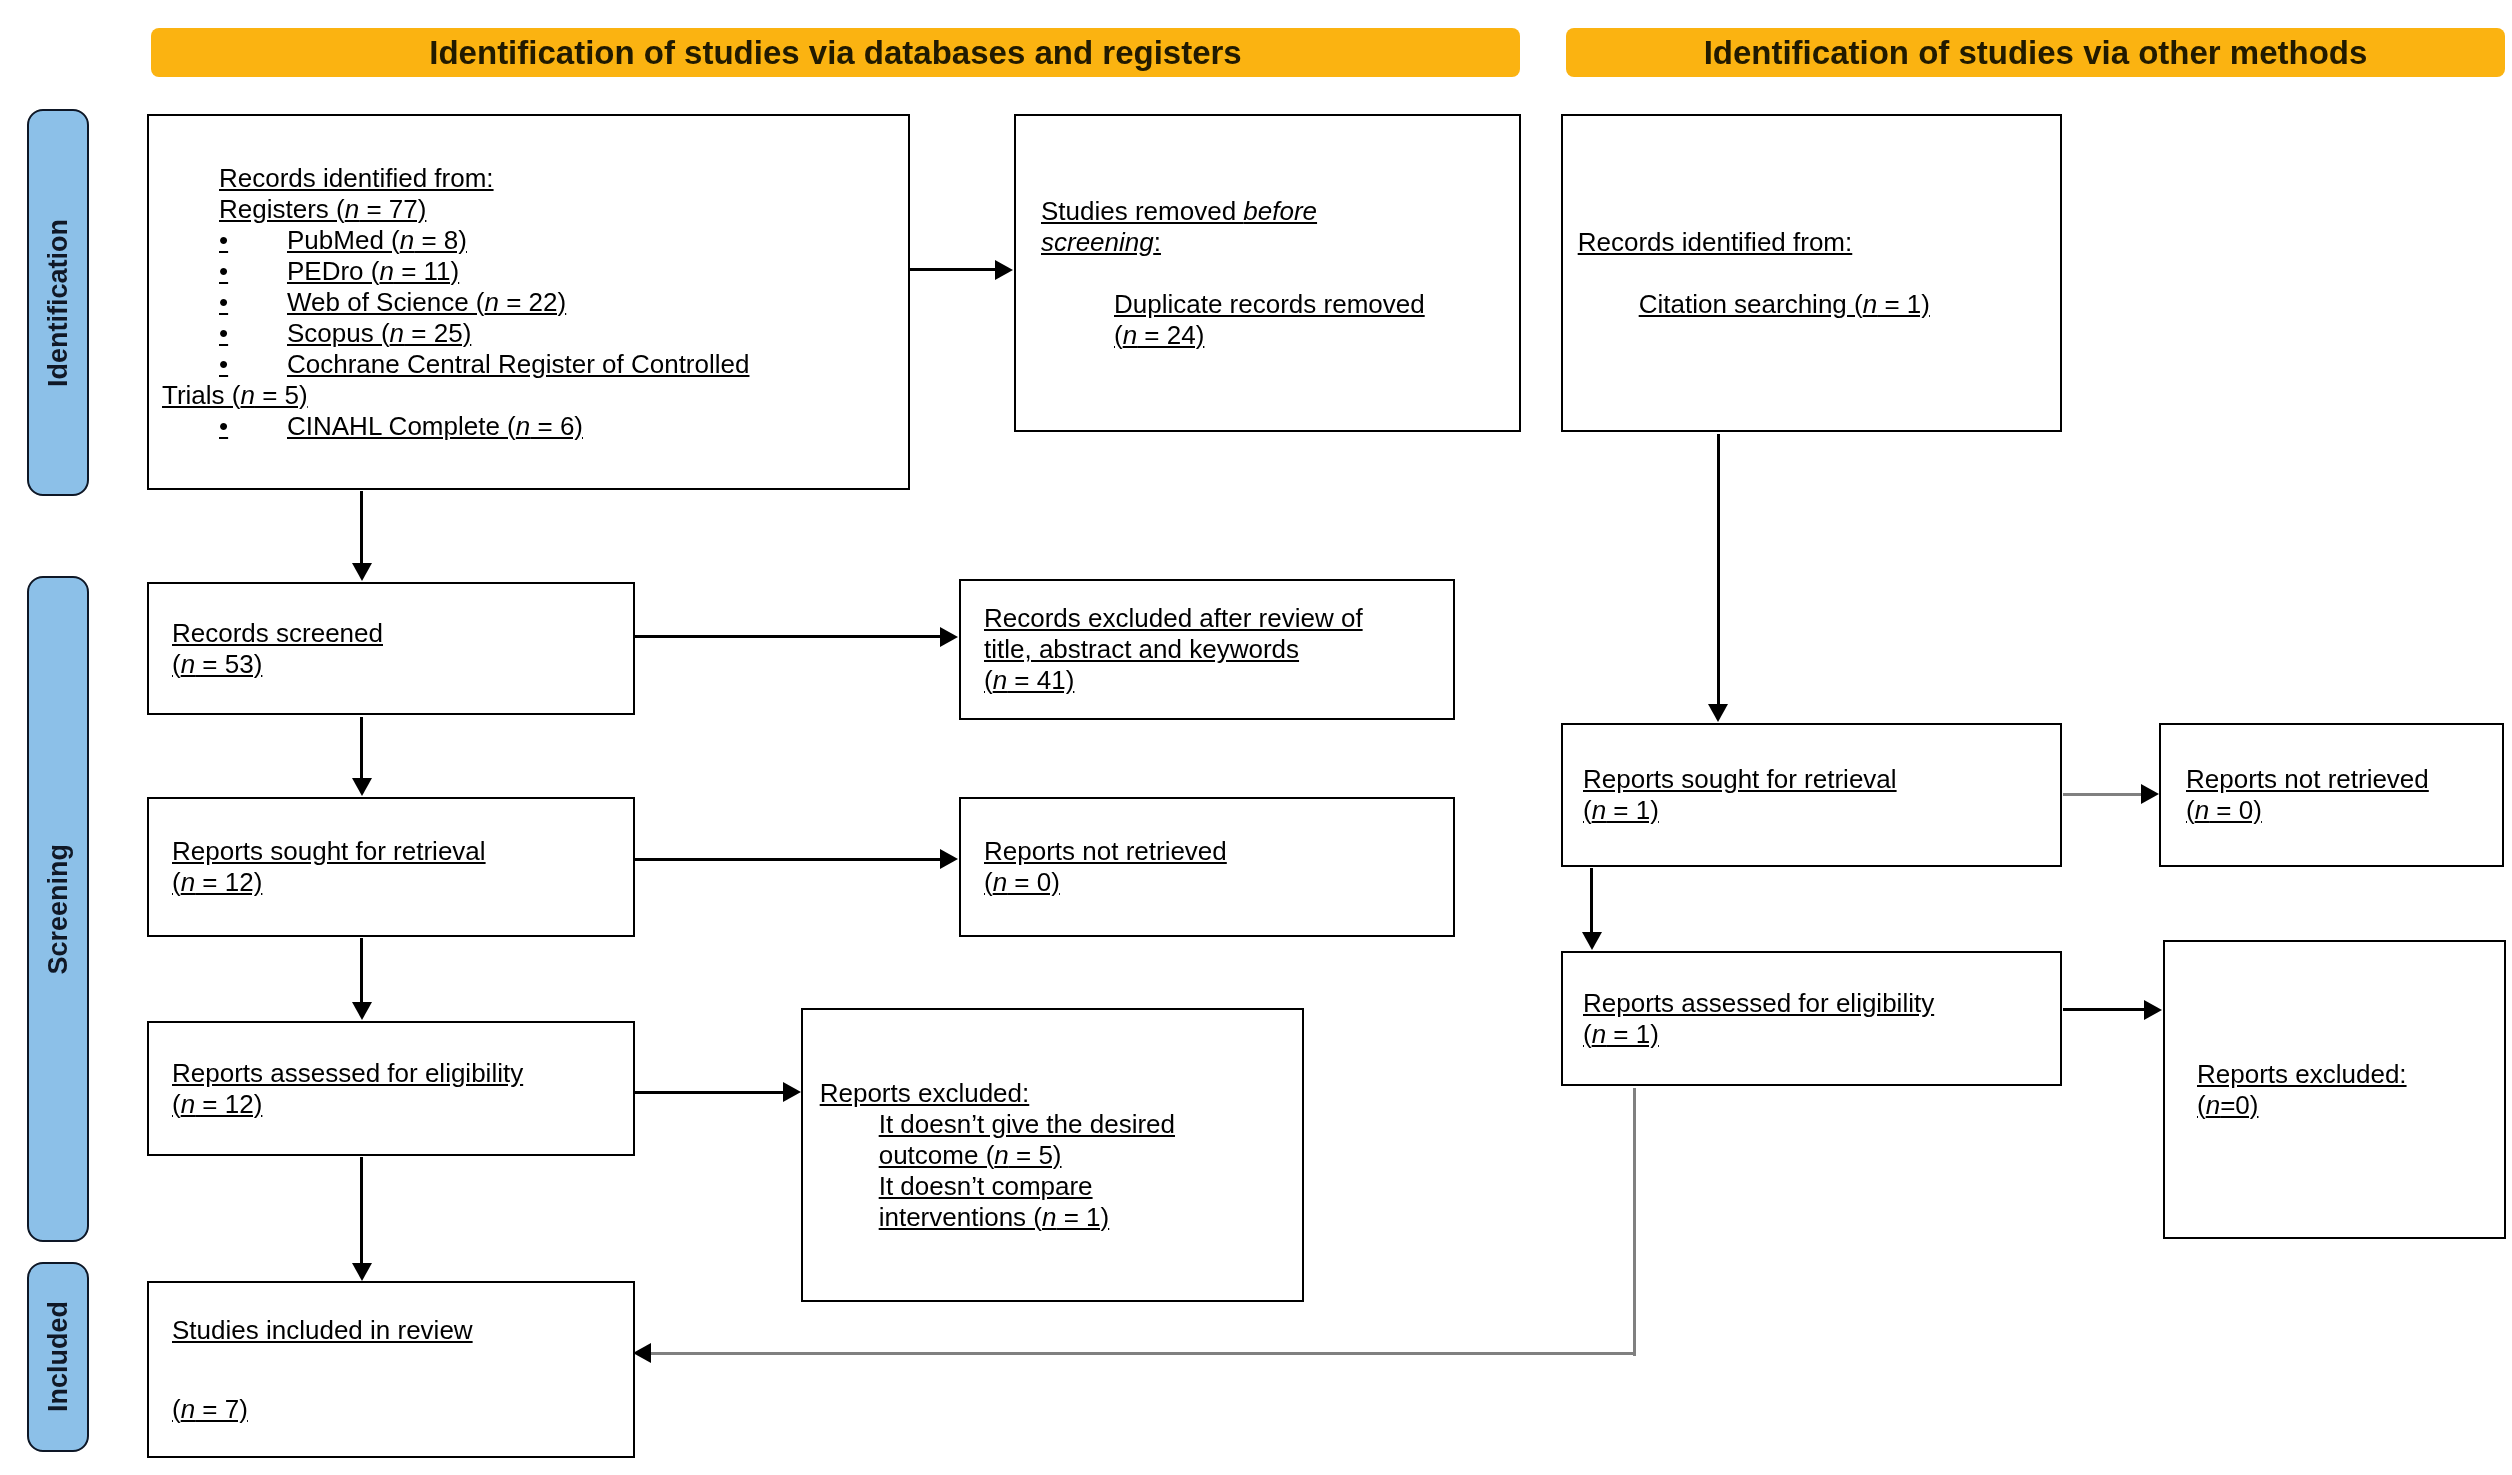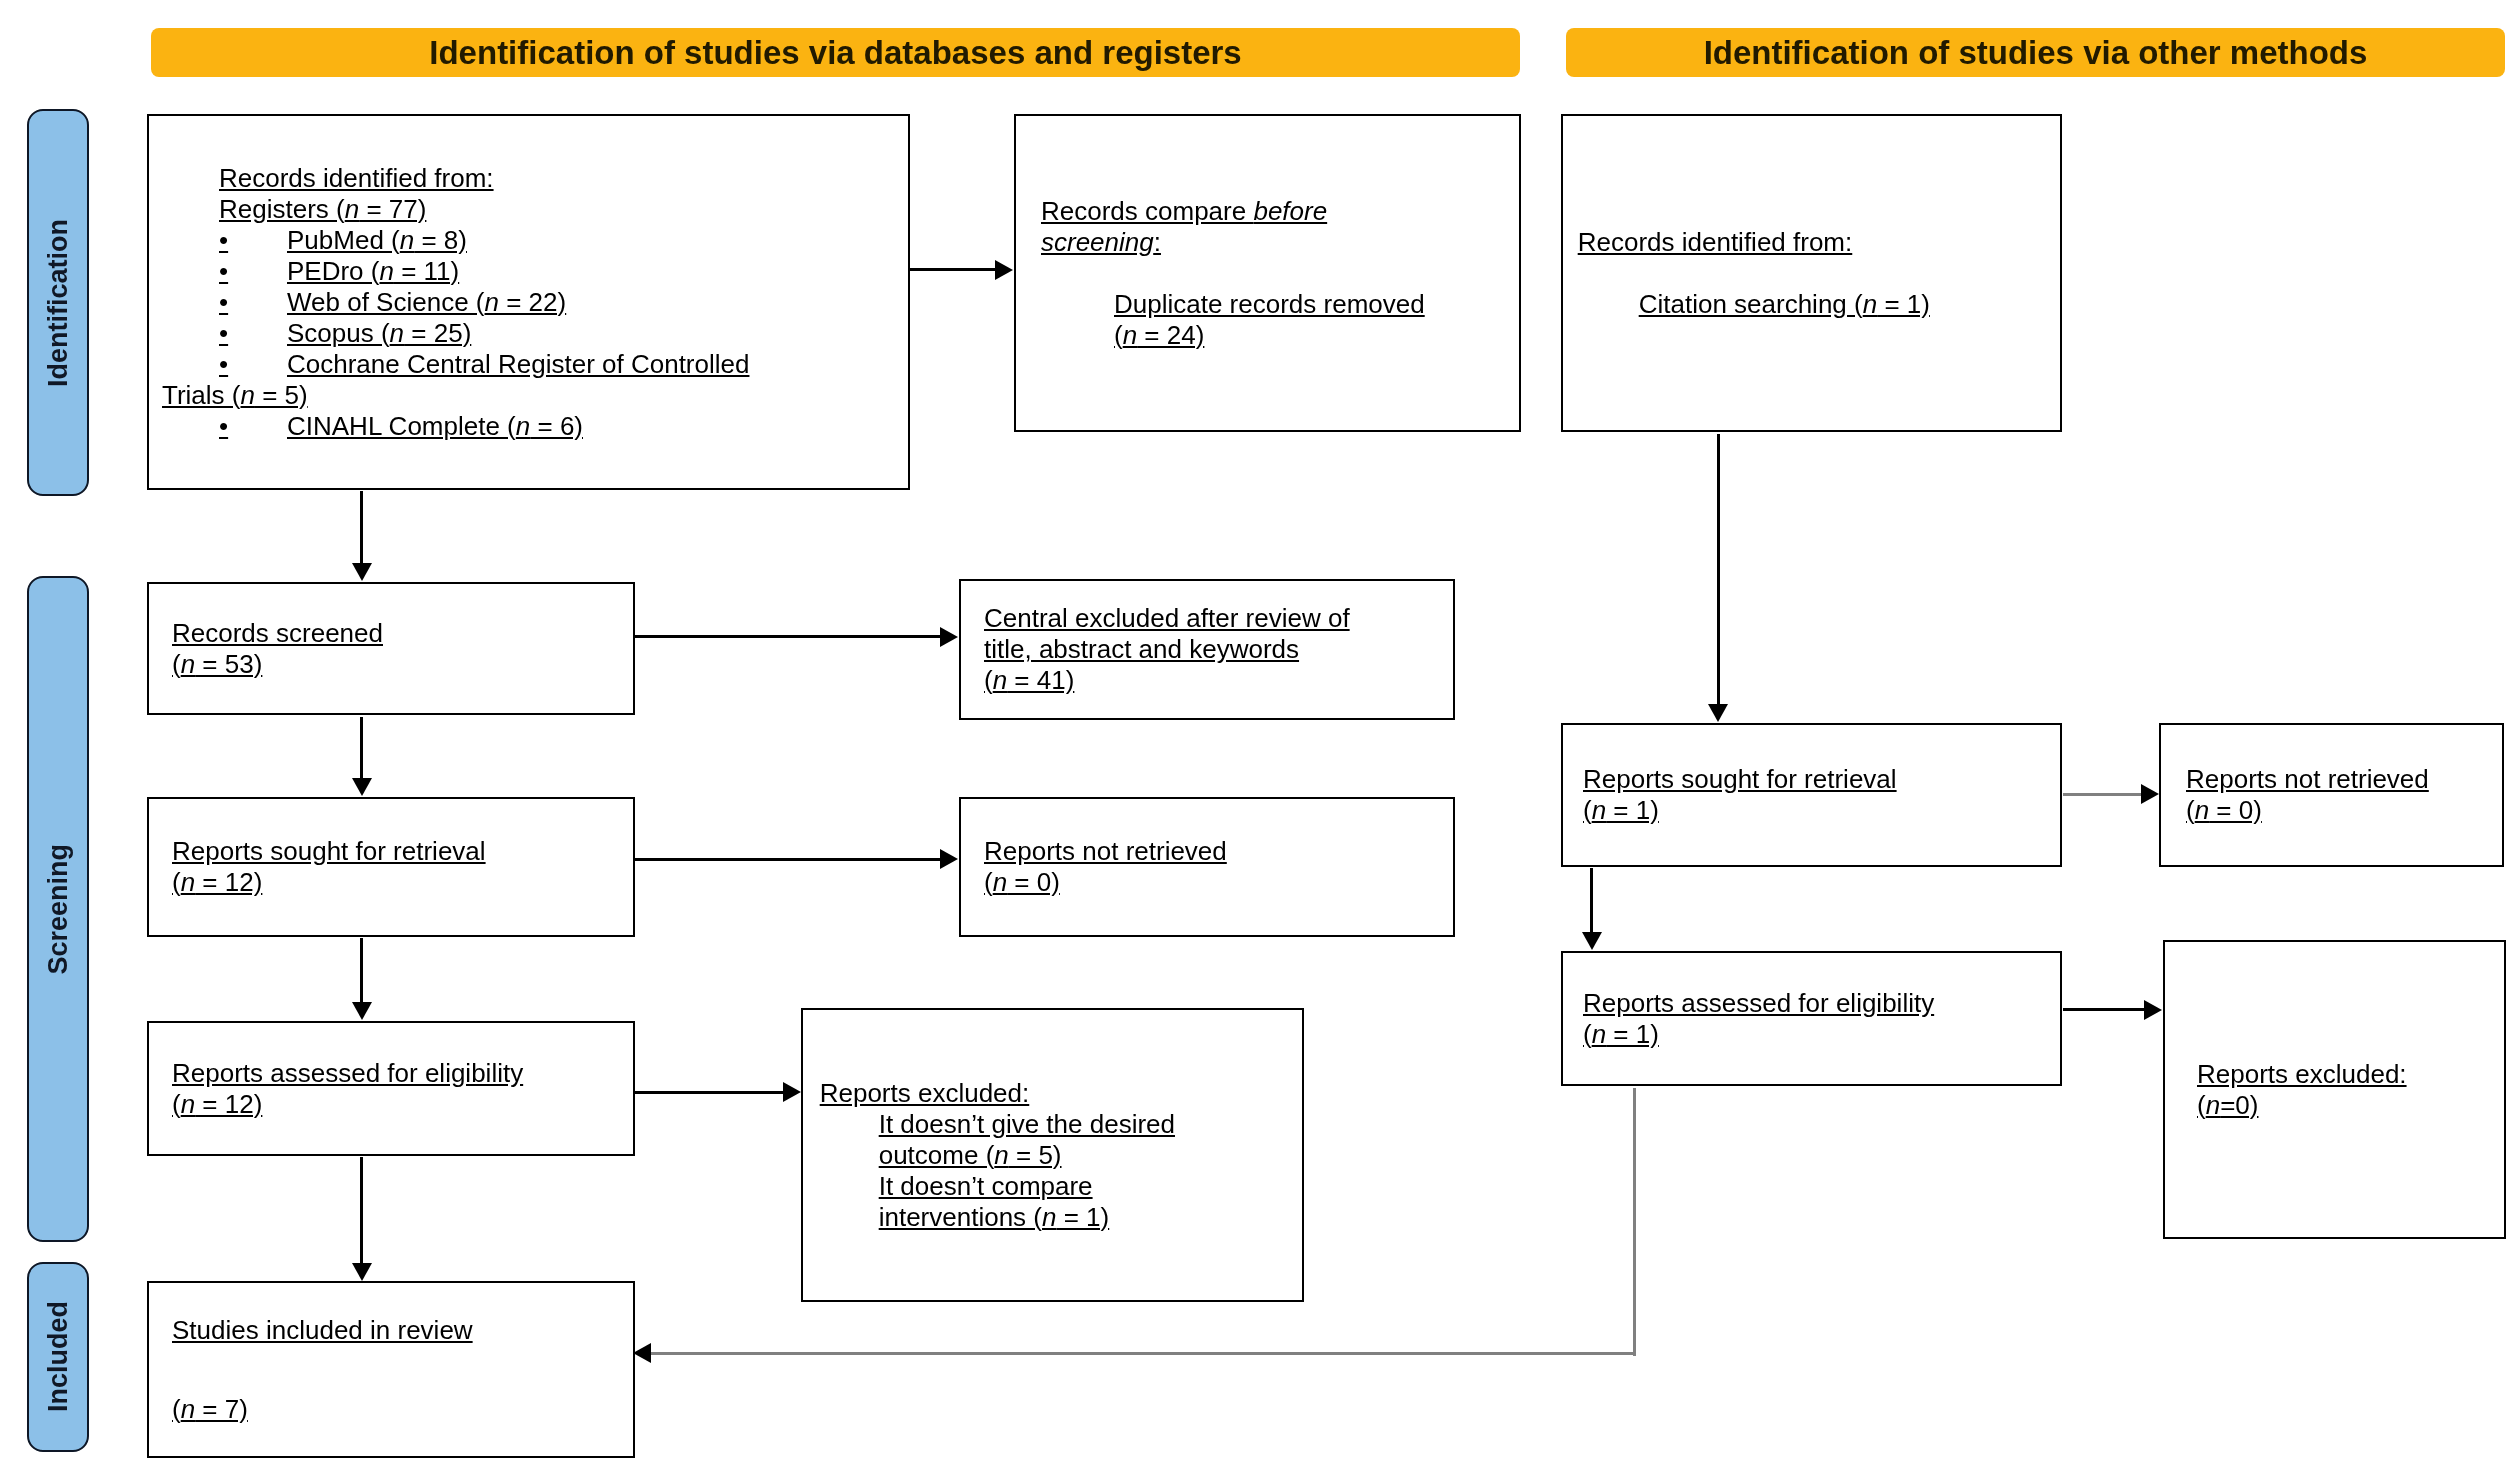--- a/index.html
+++ b/index.html
@@ -109,36 +109,36 @@
       <span>Cochrane Central Register of Controlled</span>
     </div>
     <div class="ln" style="margin-left:-57px;">Trials (<i>n</i> = 5)</div>
     <div class="ln bul">
       <span class="bullet">•</span>
       <span>CINAHL Complete (<i>n</i> = 6)</span>
     </div>
   </div>
 
   <div class="box" id="b1">
-    <div class="ln heading"><span>Records compare </span><i>before screening</i><span>:</span></div>
+    <div class="ln heading"><span>Studies removed </span><i>before screening</i><span>:</span></div>
     <div class="ln ind">Duplicate records removed</div>
     <div class="ln ind">(<i>n</i> = 24)</div>
   </div>
 
   <div class="box" id="c1">
     <div class="ln gap">Records identified from:</div>
     <div class="ln ind">Citation searching (<i>n</i> = 1)</div>
   </div>
 
   <div class="box" id="a2">
     <div class="ln">Records screened</div>
     <div class="ln">(<i>n</i> = 53)</div>
   </div>
   <div class="box" id="b2">
-    <div class="ln">Central excluded after review of</div>
+    <div class="ln">Records excluded after review of</div>
     <div class="ln">title, abstract and keywords</div>
     <div class="ln">(<i>n</i> = 41)</div>
   </div>
   <div class="box" id="a3">
     <div class="ln">Reports sought for retrieval</div>
     <div class="ln">(<i>n</i> = 12)</div>
   </div>
   <div class="box" id="b3">
     <div class="ln">Reports not retrieved</div>
     <div class="ln">(<i>n</i> = 0)</div>

